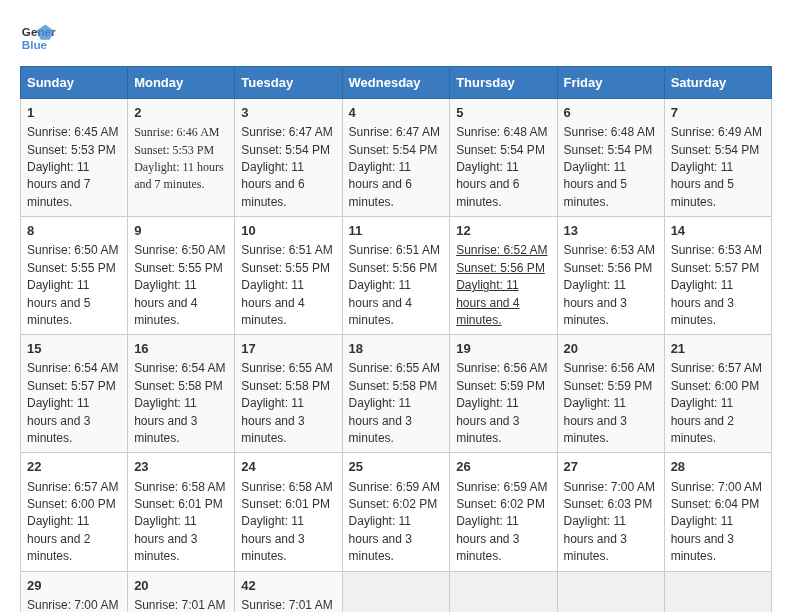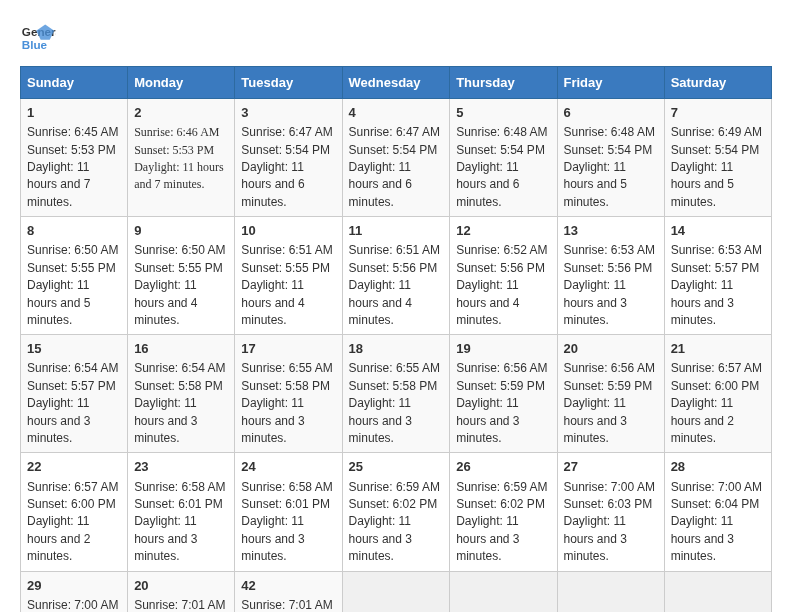--- a/index.html
+++ b/index.html
@@ -177,21 +177,21 @@
 Daylight: 11 hours and 4 minutes.</div>
         </td>
         <td>
           <span class="day-number">11</span>
           <div class="day-info" style="white-space: pre-line;">Sunrise: 6:51 AM
 Sunset: 5:56 PM
 Daylight: 11 hours and 4 minutes.</div>
         </td>
         <td>
           <span class="day-number">12</span>
-          <div class="day-info" style="white-space: pre-line;">Sunrise: 6:52 AM
+          <div class="day-info" style="white-space: pre-line; text-decoration: underline;">Sunrise: 6:52 AM
 Sunset: 5:56 PM
 Daylight: 11 hours and 4 minutes.</div>
         </td>
         <td>
           <span class="day-number">13</span>
           <div class="day-info" style="white-space: pre-line;">Sunrise: 6:53 AM
 Sunset: 5:56 PM
 Daylight: 11 hours and 3 minutes.</div>
         </td>
         <td>

